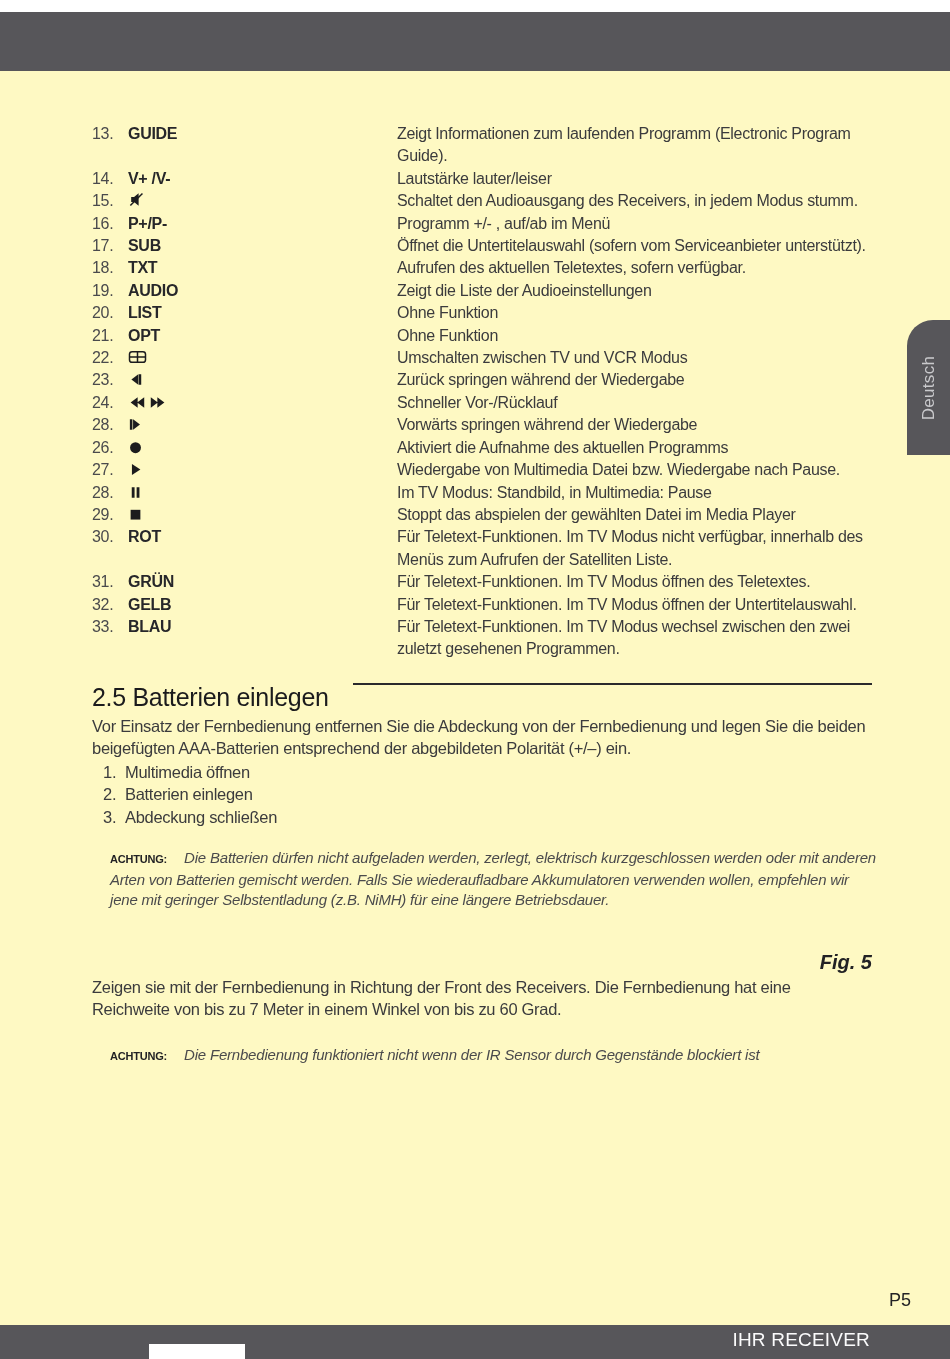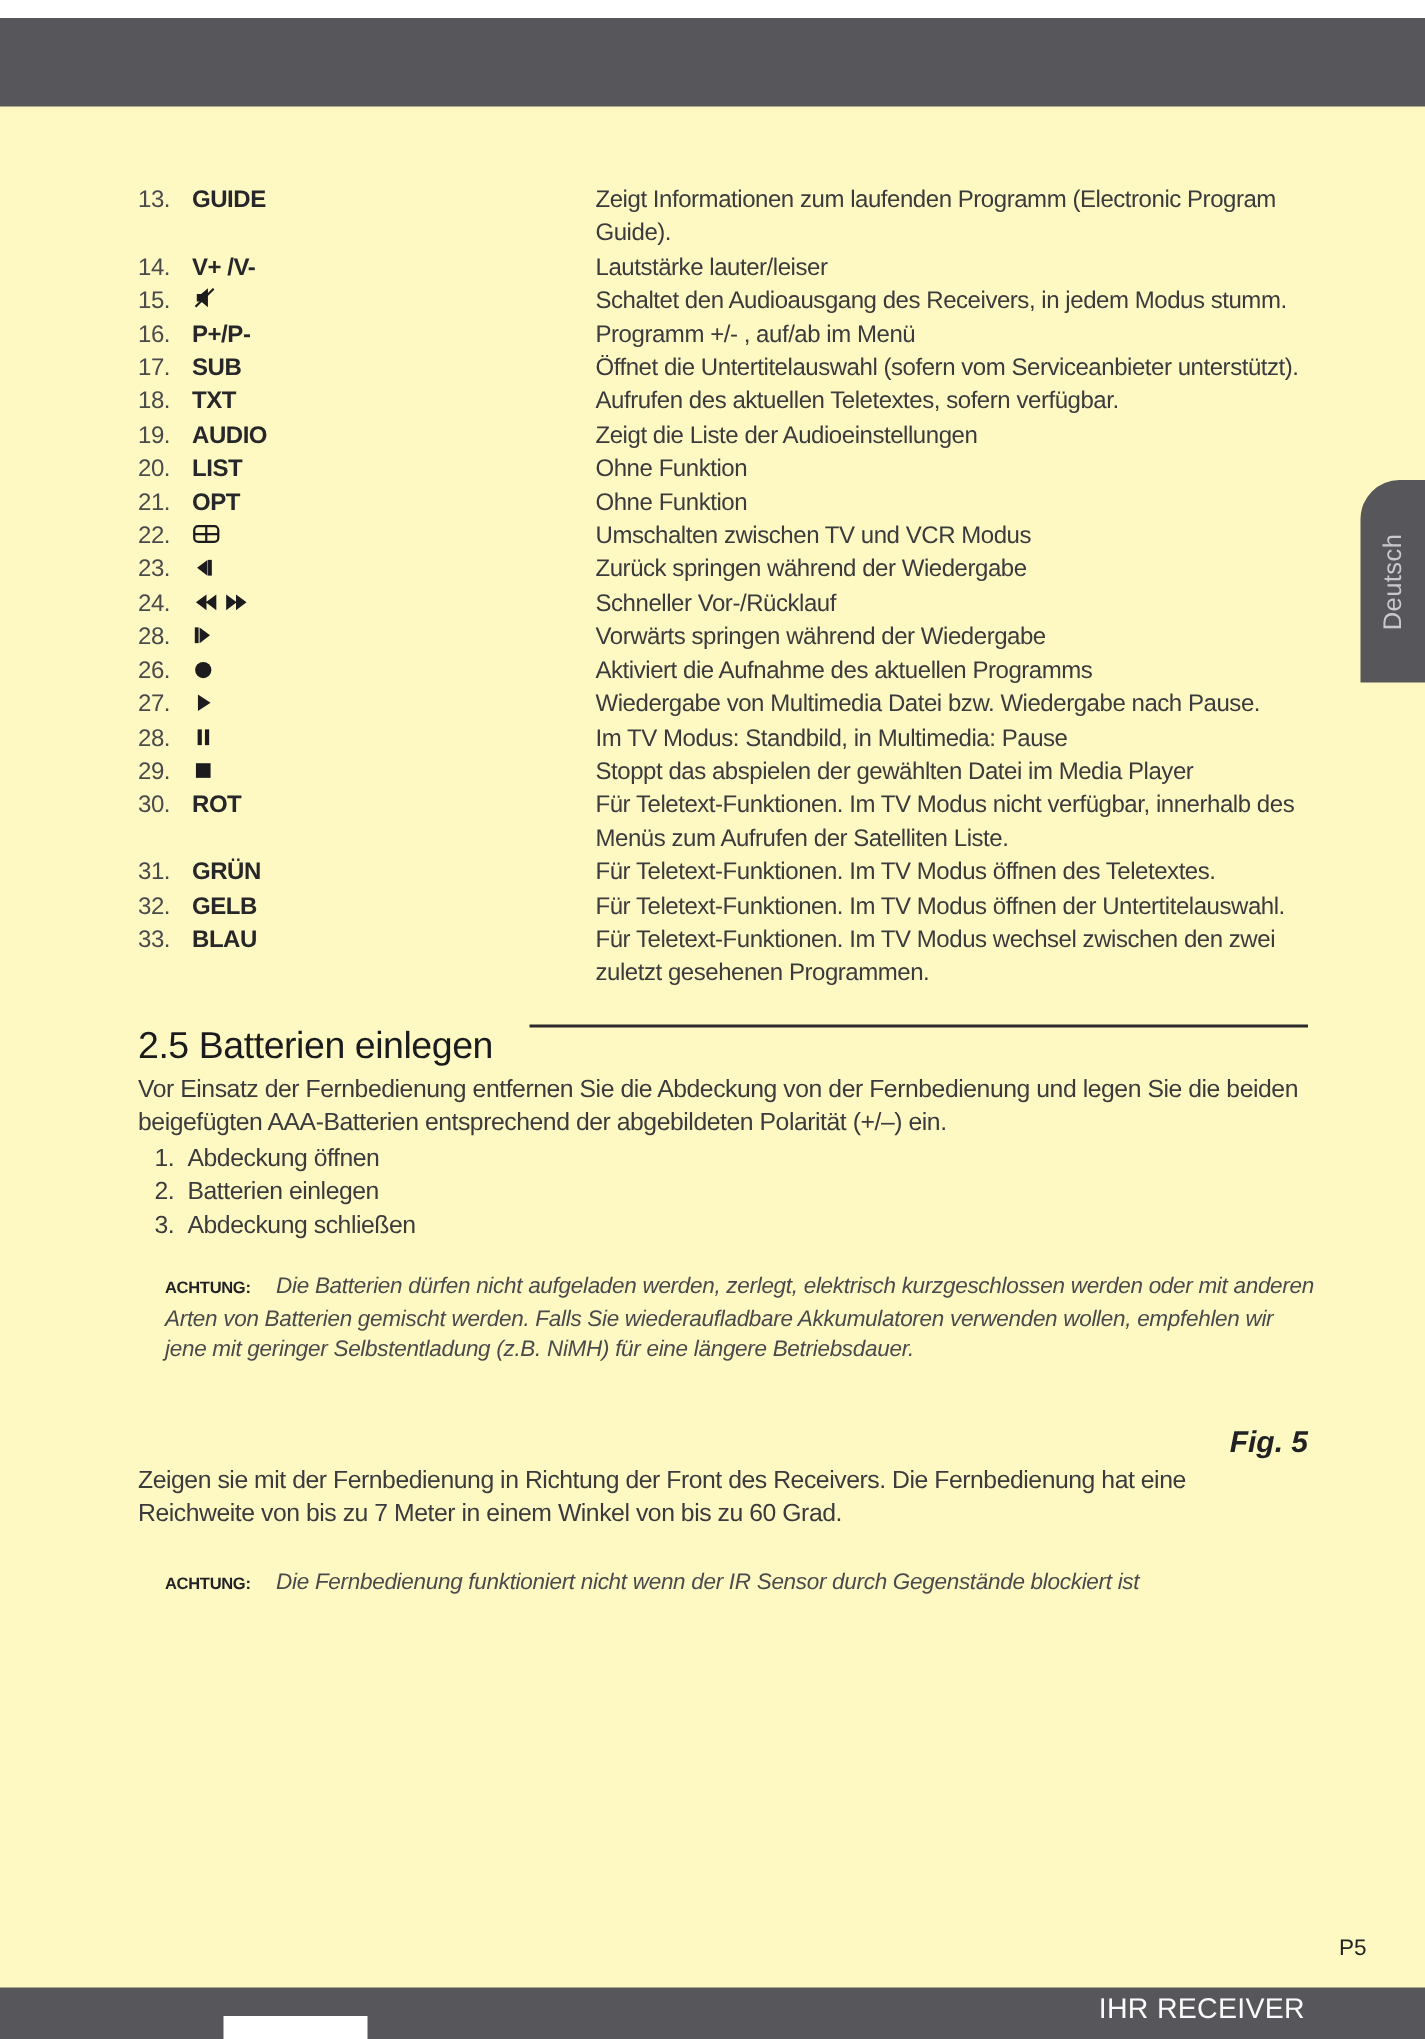--- a/index.html
+++ b/index.html
@@ -33,21 +33,21 @@
   .steps{ margin:1px 0 0 11px; }
   .step-row{ font-size:16.5px; line-height:22.5px; letter-spacing:-0.3px; color:var(--body); }
   .step-row .step-num{ display:inline-block; width:22px; }
 
   .warning{ margin:20px 0 0 18px; width:766px; font-size:15px; line-height:20.5px; color:#4a4a4c; }
   .warning .w-label{ font-weight:700; font-style:normal; font-size:11px; color:#222224; margin-right:17px; letter-spacing:-0.2px; }
   .warning .w-text{ font-style:italic; letter-spacing:-0.2px; }
 
   .fig-label{ text-align:right; font-style:italic; font-weight:700; font-size:20px; color:#222224; margin-top:6px; }
 
-  .page-number{ position:absolute; top:1278px; right:39px; font-size:15px; color:#232325; letter-spacing:0; }
+  .page-number{ position:absolute; top:1278px; right:39px; font-size:18px; color:#232325; letter-spacing:0; }
 
   .side-tab{ position:absolute; top:308px; right:0; width:43px; height:135px; background:var(--bar); border-radius:26px 0 0 0; }
   .side-tab span{ position:absolute; top:50%; left:50%; transform:translate(-50%,-50%) rotate(-90deg); color:#c9c9cc; font-size:17px; letter-spacing:0.3px; white-space:nowrap; }
 
   .footer{ position:absolute; bottom:0; left:0; width:100%; height:46px; background:var(--bar); }
   .footer-title{ position:absolute; top:4px; right:80px; color:#fbfbfc; font-size:19px; letter-spacing:0.2px; }
   .footer-rect{ position:absolute; bottom:0; left:149px; width:96px; height:27px; background:#ffffff; }
 </style>
 </head>
 <body>
@@ -189,21 +189,21 @@
         </div>
       </div>
 
     <div class="sec-25">
       <div class="heading-row">
         <h2>2.5 Batterien einlegen</h2>
         <div class="heading-rule"></div>
       </div>
       <p class="body-text">Vor Einsatz der Fernbedienung entfernen Sie die Abdeckung von der Fernbedienung und legen Sie die beiden beigefügten AAA-Batterien entsprechend der abgebildeten Polarität (+/–) ein.</p>
       <div class="steps">
-          <div class="step-row"><span class="step-num">1.</span><span>Abdeckung öffnen</span></div>
+          <div class="step-row"><span class="step-num">1.</span><span>Multimedia öffnen</span></div>
           <div class="step-row"><span class="step-num">2.</span><span>Batterien einlegen</span></div>
           <div class="step-row"><span class="step-num">3.</span><span>Abdeckung schließen</span></div>
         </div>
       <div class="warning">
         <span class="w-label">ACHTUNG:</span><span class="w-text">Die Batterien dürfen nicht aufgeladen werden, zerlegt, elektrisch kurzgeschlossen werden oder mit anderen Arten von Batterien gemischt werden. Falls Sie wiederaufladbare Akkumulatoren verwenden wollen, empfehlen wir jene mit geringer Selbstentladung (z.B. NiMH) für eine längere Betriebsdauer.</span>
       </div>
     </div>
 
     <div class="sec-26">
       <div class="fig-label">Fig. 5</div>

